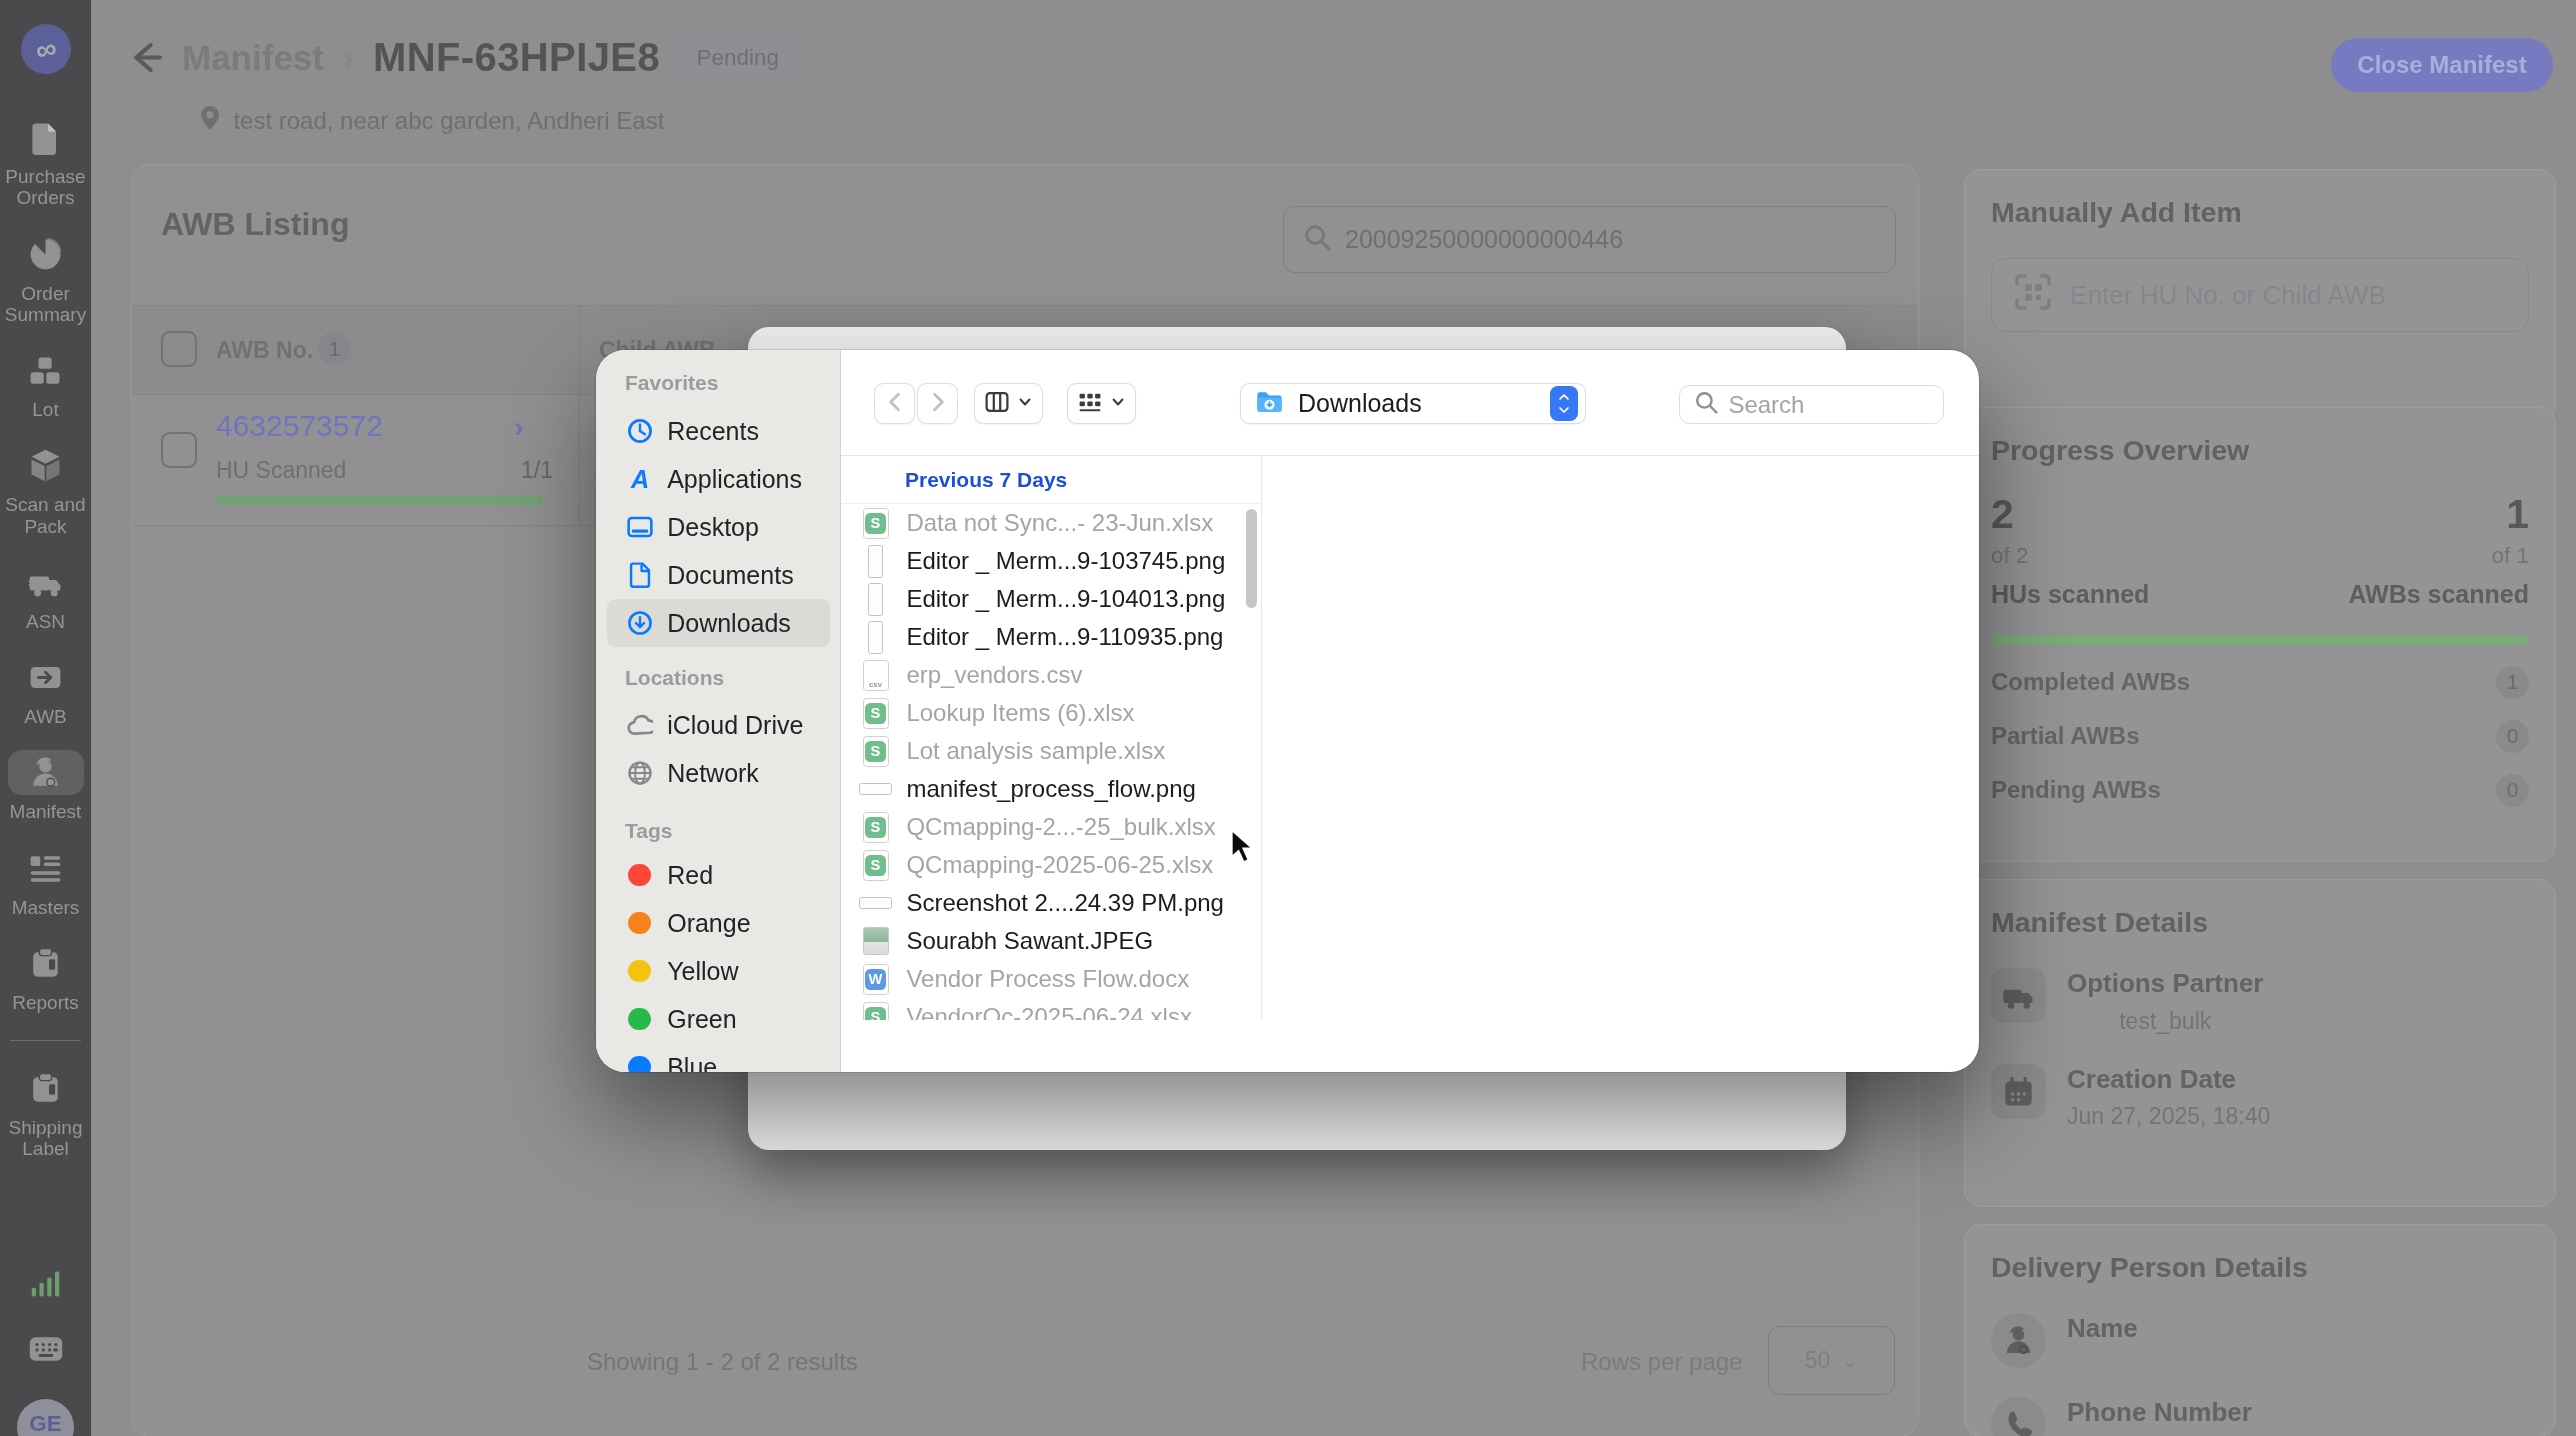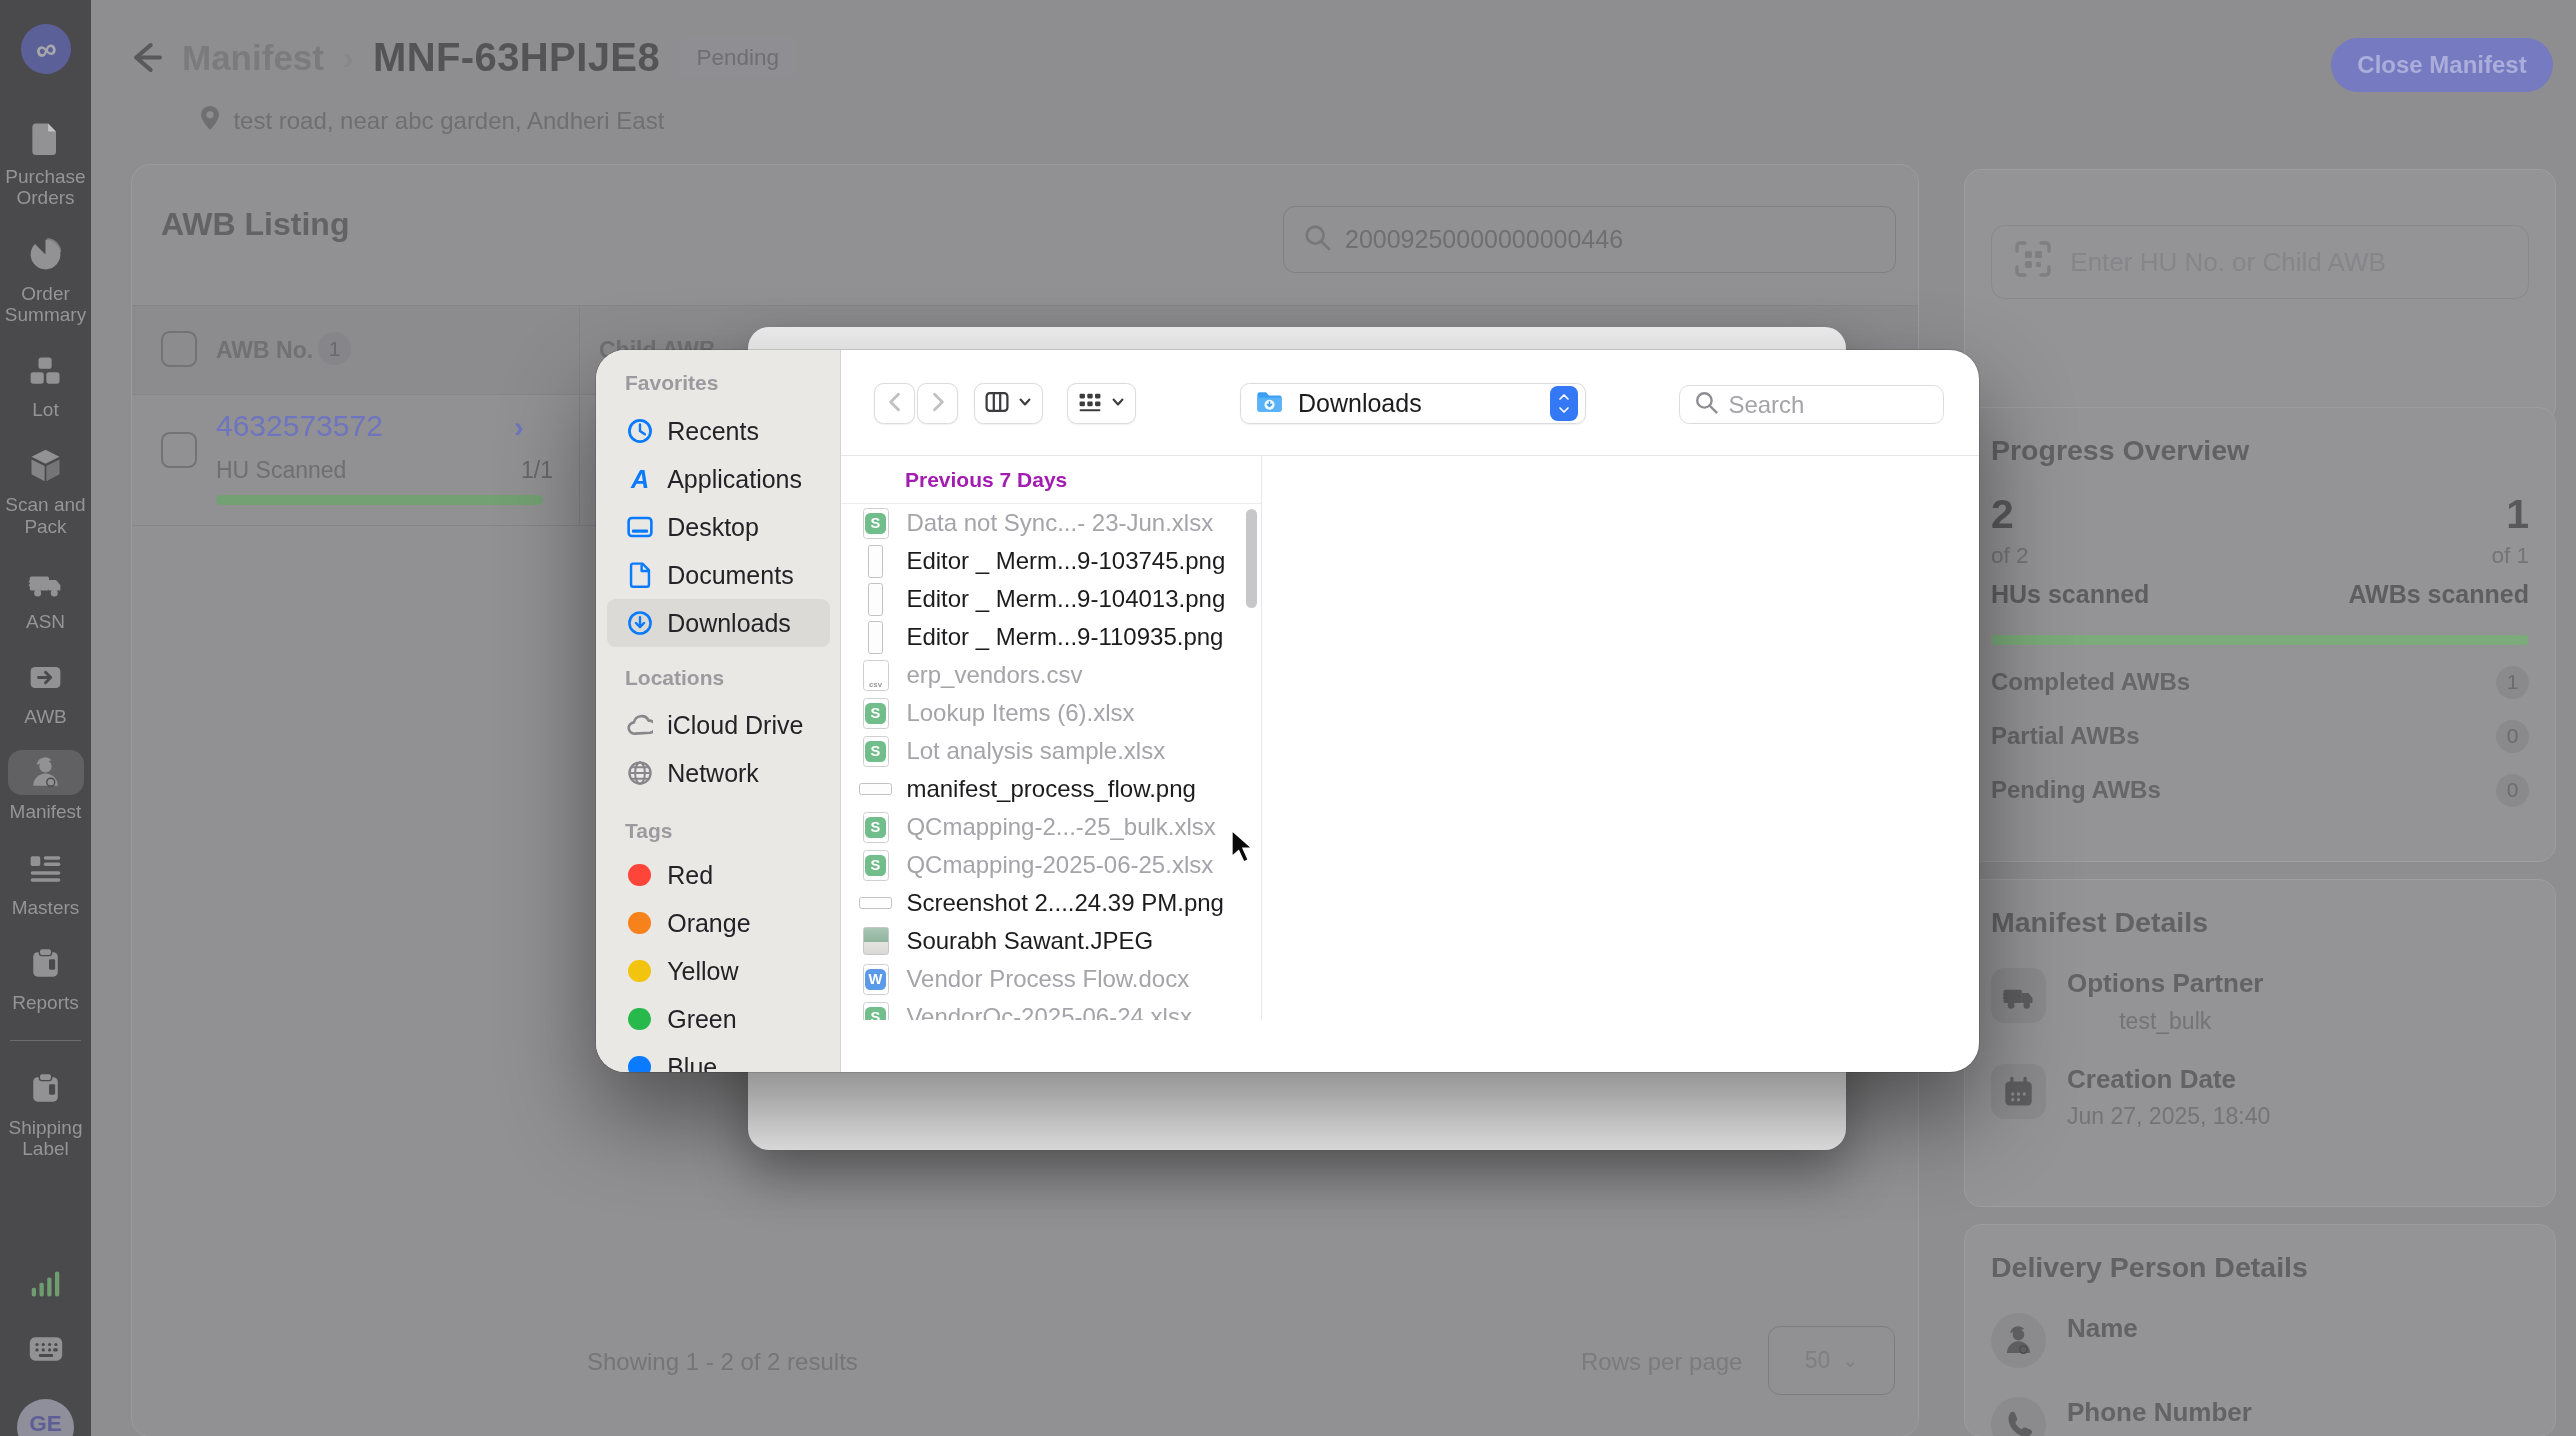--- a/index.html
+++ b/index.html
@@ -90,21 +90,21 @@
   #dlg-main{flex:1;display:flex;flex-direction:column;position:relative;}
   #dlg-toolbar{height:106px;position:relative;border-bottom:0.9px solid #e6e6e6;flex:0 0 auto;}
   .tb-btn{position:absolute;top:33px;height:41px;background:#fff;border:0.9px solid #dcdcde;border-radius:9.5px;display:flex;align-items:center;justify-content:center;gap:8.6px;box-shadow:0 0.9px 1.7px rgba(0,0,0,.06);cursor:pointer;}
   .tb-chev{color:#c2c2c6;}
   .tb-dark{color:#3c3c3f;}
   #tb-select{position:absolute;left:399px;top:33px;width:346px;height:41px;border:0.9px solid #dcdcde;border-radius:9.5px;display:flex;align-items:center;gap:14px;padding:0 7px 0 14px;box-shadow:0 0.9px 1.7px rgba(0,0,0,.06);font-size:25px;color:#1c1c1e;cursor:pointer;}
   #tb-stepper{margin-left:auto;width:28px;height:35px;background:#3478f6;border-radius:7.8px;display:flex;flex-direction:column;align-items:center;justify-content:center;gap:1.7px;color:#fff;}
   #tb-search{position:absolute;left:838px;top:35px;width:265px;height:39px;border:0.9px solid #dcdcde;border-radius:10.4px;display:flex;align-items:center;gap:10.4px;padding:0 14px;color:#a3a3a8;font-size:24px;}
   #dlg-body{height:564px;display:flex;flex:0 0 auto;}
   #list-col{width:421px;border-right:0.9px solid #e8e8e8;position:relative;}
-  #list-head{height:48px;display:flex;align-items:center;padding-left:64px;font-size:21px;font-weight:700;color:#a21caf;border-bottom:0.9px solid #ededee;}
+  #list-head{height:48px;display:flex;align-items:center;padding-left:64px;font-size:21px;font-weight:700;color:#1d4ed8;border-bottom:0.9px solid #ededee;}
   #file-rows{position:absolute;left:0;top:48px;right:0;bottom:0;overflow:hidden;}
   .file-row{height:38px;display:flex;align-items:center;gap:10.4px;padding-left:14px;font-size:24px;color:#1c1c1e;cursor:pointer;white-space:nowrap;}
   .file-row.dim{color:#a4a4a9;}
   .fi{width:41px;display:flex;justify-content:center;align-items:center;flex:0 0 auto;}
   .page{width:26px;height:31px;background:#fff;border:1.3px solid #cfcfd2;border-radius:3.5px;display:flex;align-items:center;justify-content:center;position:relative;}
   .badge-x{width:21px;height:21px;border-radius:5.2px;color:#fff;font-weight:700;font-size:14.7px;display:flex;align-items:center;justify-content:center;}
   .badge-excel{background:#71bd8b;}
   .badge-word{background:#5a9ae8;}
   .csv-lbl{position:absolute;bottom:0.9px;left:0;right:0;text-align:center;font-size:7.8px;color:#98989c;font-weight:700;}
   .img-tall{width:14.7px;height:33px;background:#fdfdfd;border:1.3px solid #c2c2c6;border-radius:2.6px;}
@@ -303,20 +303,21 @@
       <span class="showing">Showing 1 - 2 of 2 results</span>
       <span class="rpp-lbl">Rows per page</span>
       <div class="rpp-box">
         <span>50</span>
         <span style="font-size:19px;">⌄</span>
       </div>
     </div>
   </section>
 
   <section class="rp-card" id="rp1">
+    <div class="rp-title">Manually Add Item</div>
     <div class="hu-input">
       <span id="ic-qr"><svg width="40" height="40" viewBox="0 0 40 40" xmlns="http://www.w3.org/2000/svg">
             <g stroke="#7f7f83" stroke-width="3.4" fill="none" stroke-linecap="round">
               <path d="M4 12V7a3 3 0 0 1 3-3h5"></path>
               <path d="M28 4h5a3 3 0 0 1 3 3v5"></path>
               <path d="M36 28v5a3 3 0 0 1-3 3h-5"></path>
               <path d="M12 36H7a3 3 0 0 1-3-3v-5"></path>
             </g>
             <g fill="#7f7f83">
               <rect x="12" y="12" width="7" height="7" rx="1.6"></rect>

